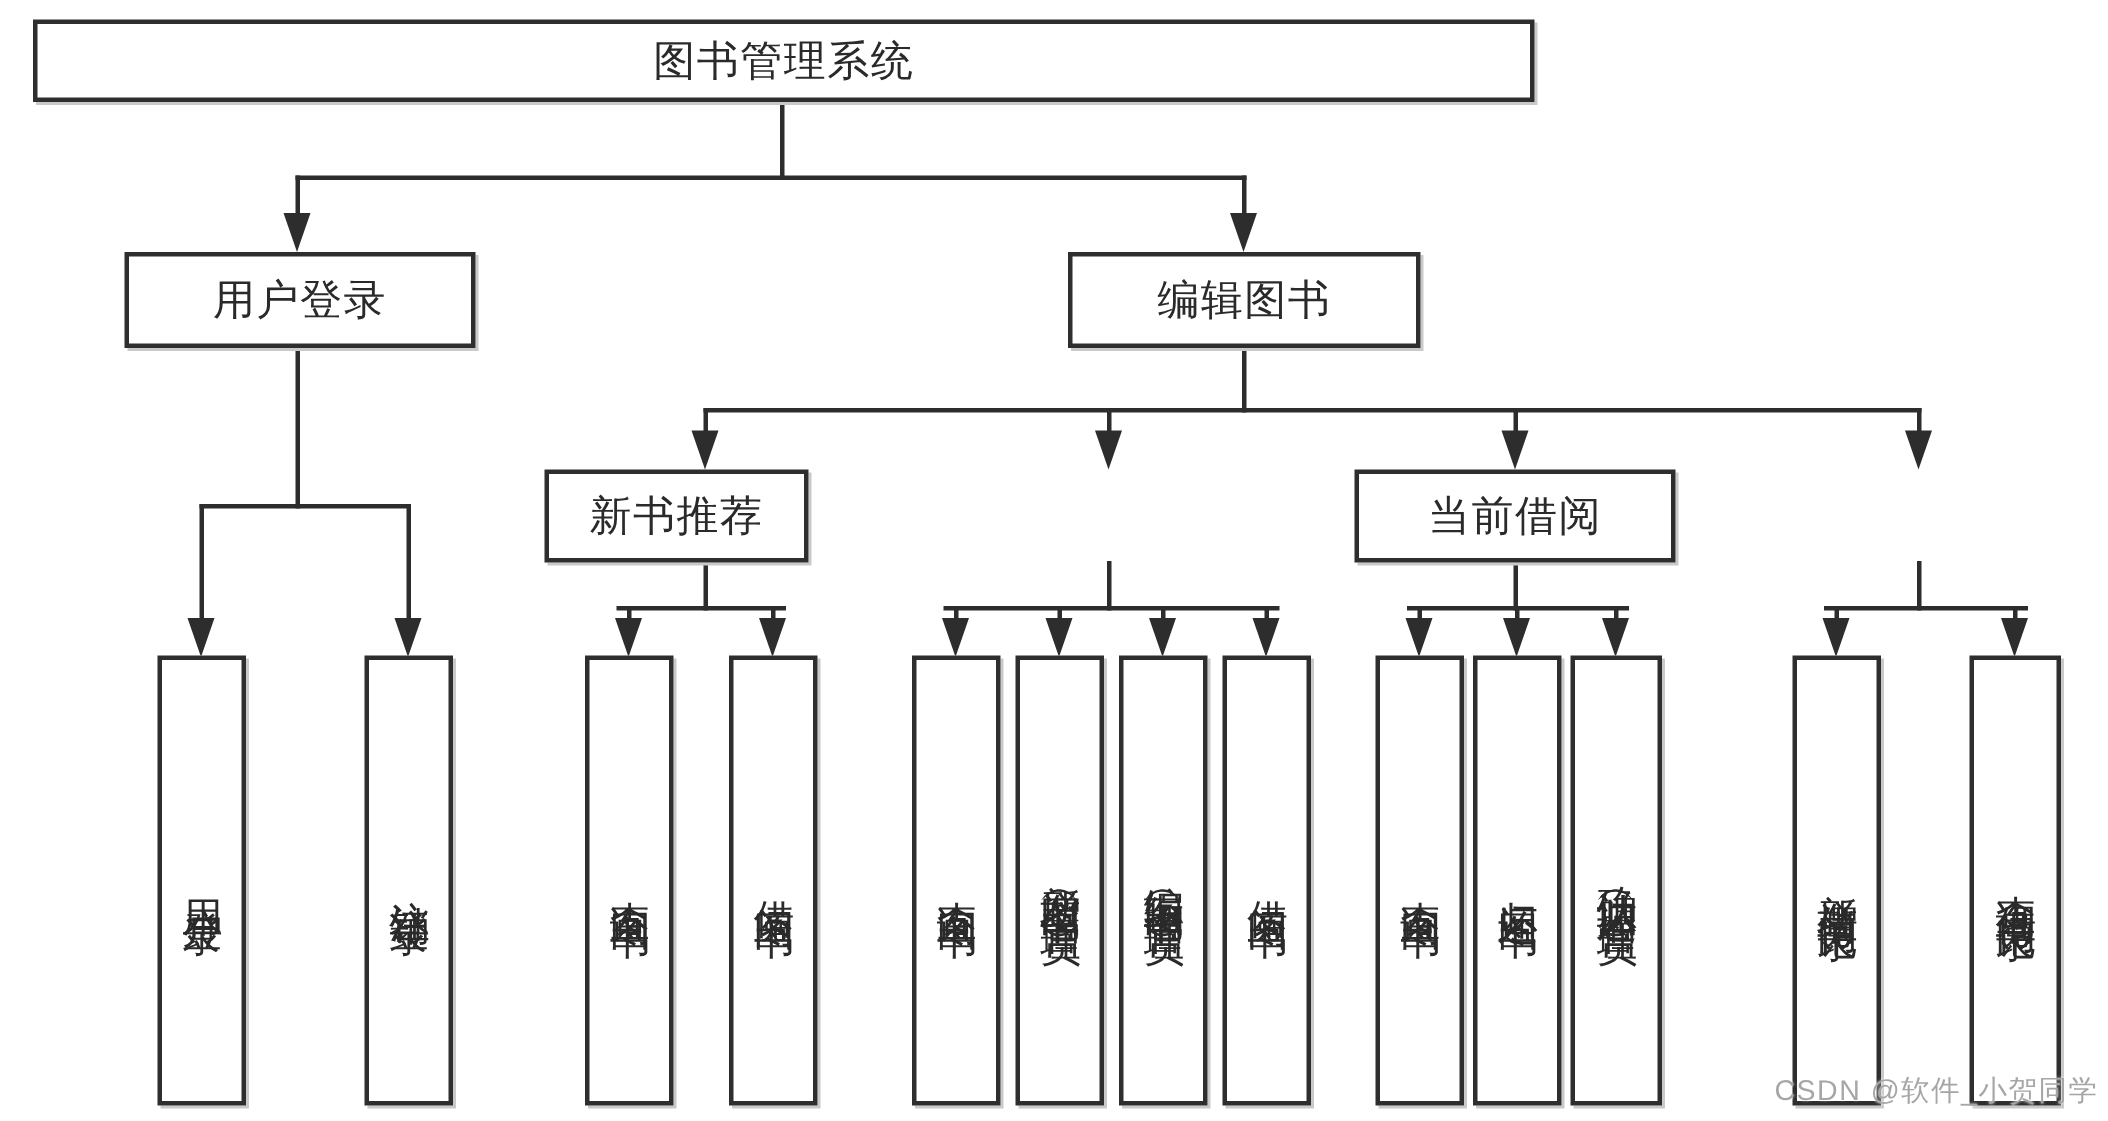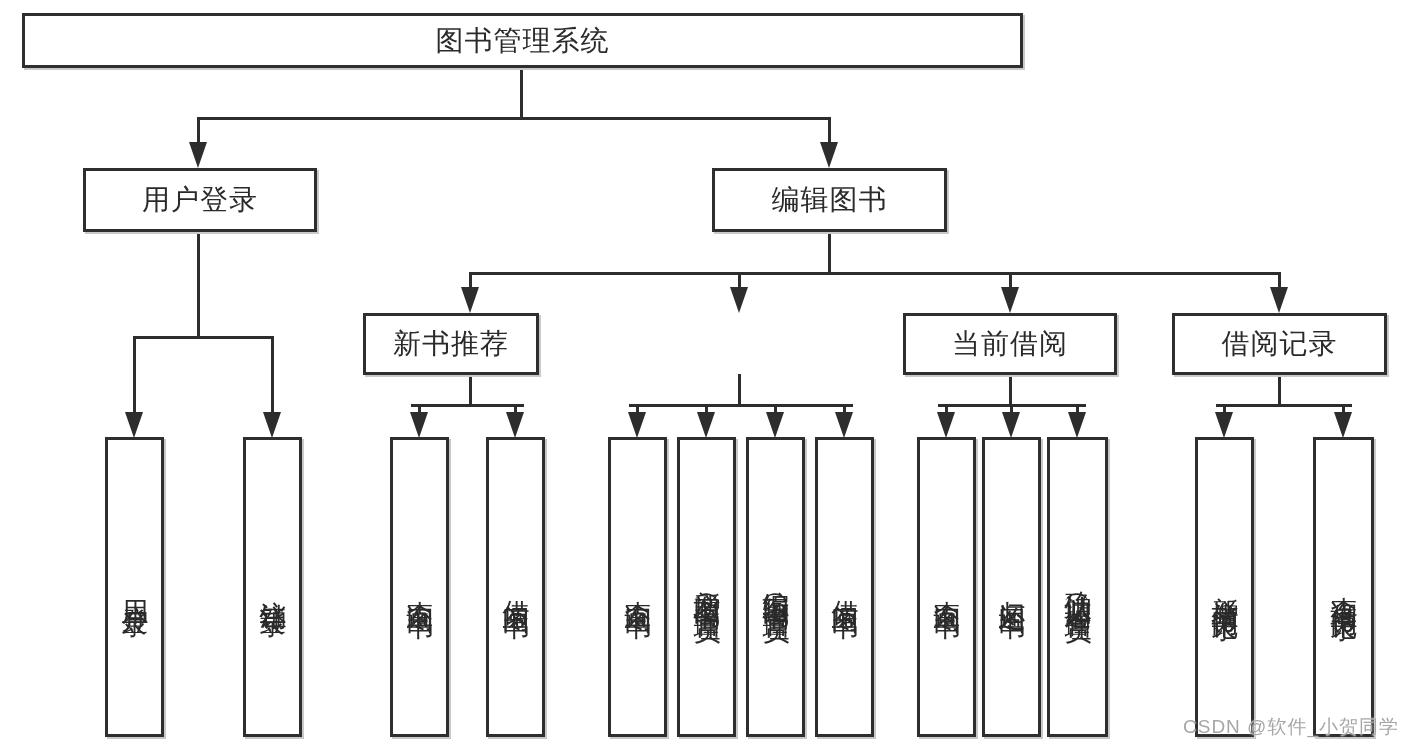--- a/index.html
+++ b/index.html
@@ -81,23 +81,20 @@
   <div class="arr" style="left:1001px;top:287px"></div>
   <div class="vline" style="left:1278px;top:272px;height:20px"></div>
   <div class="arr" style="left:1270px;top:287px"></div>
 
   <div class="box" style="left:363px;top:313px;width:176px;height:62px">
     <span class="hlabel">新书推荐</span>
   </div>
   <div class="box" style="left:903px;top:313px;width:214px;height:62px">
     <span class="hlabel">当前借阅</span>
   </div>
-  <div class="box" style="left:1172px;top:313px;width:215px;height:62px">
-    <span class="hlabel">借阅记录</span>
-  </div>
 
   <div class="vline" style="left:469px;top:374px;height:33px"></div>
   <div class="hline" style="left:411px;top:404px;width:113px"></div>
   <div class="vline" style="left:418px;top:404px;height:12px"></div>
   <div class="arr" style="left:410px;top:412px"></div>
   <div class="vline" style="left:514px;top:404px;height:12px"></div>
   <div class="arr" style="left:506px;top:412px"></div>
 
   <div class="vline" style="left:738px;top:374px;height:33px"></div>
   <div class="hline" style="left:629px;top:404px;width:224px"></div>

